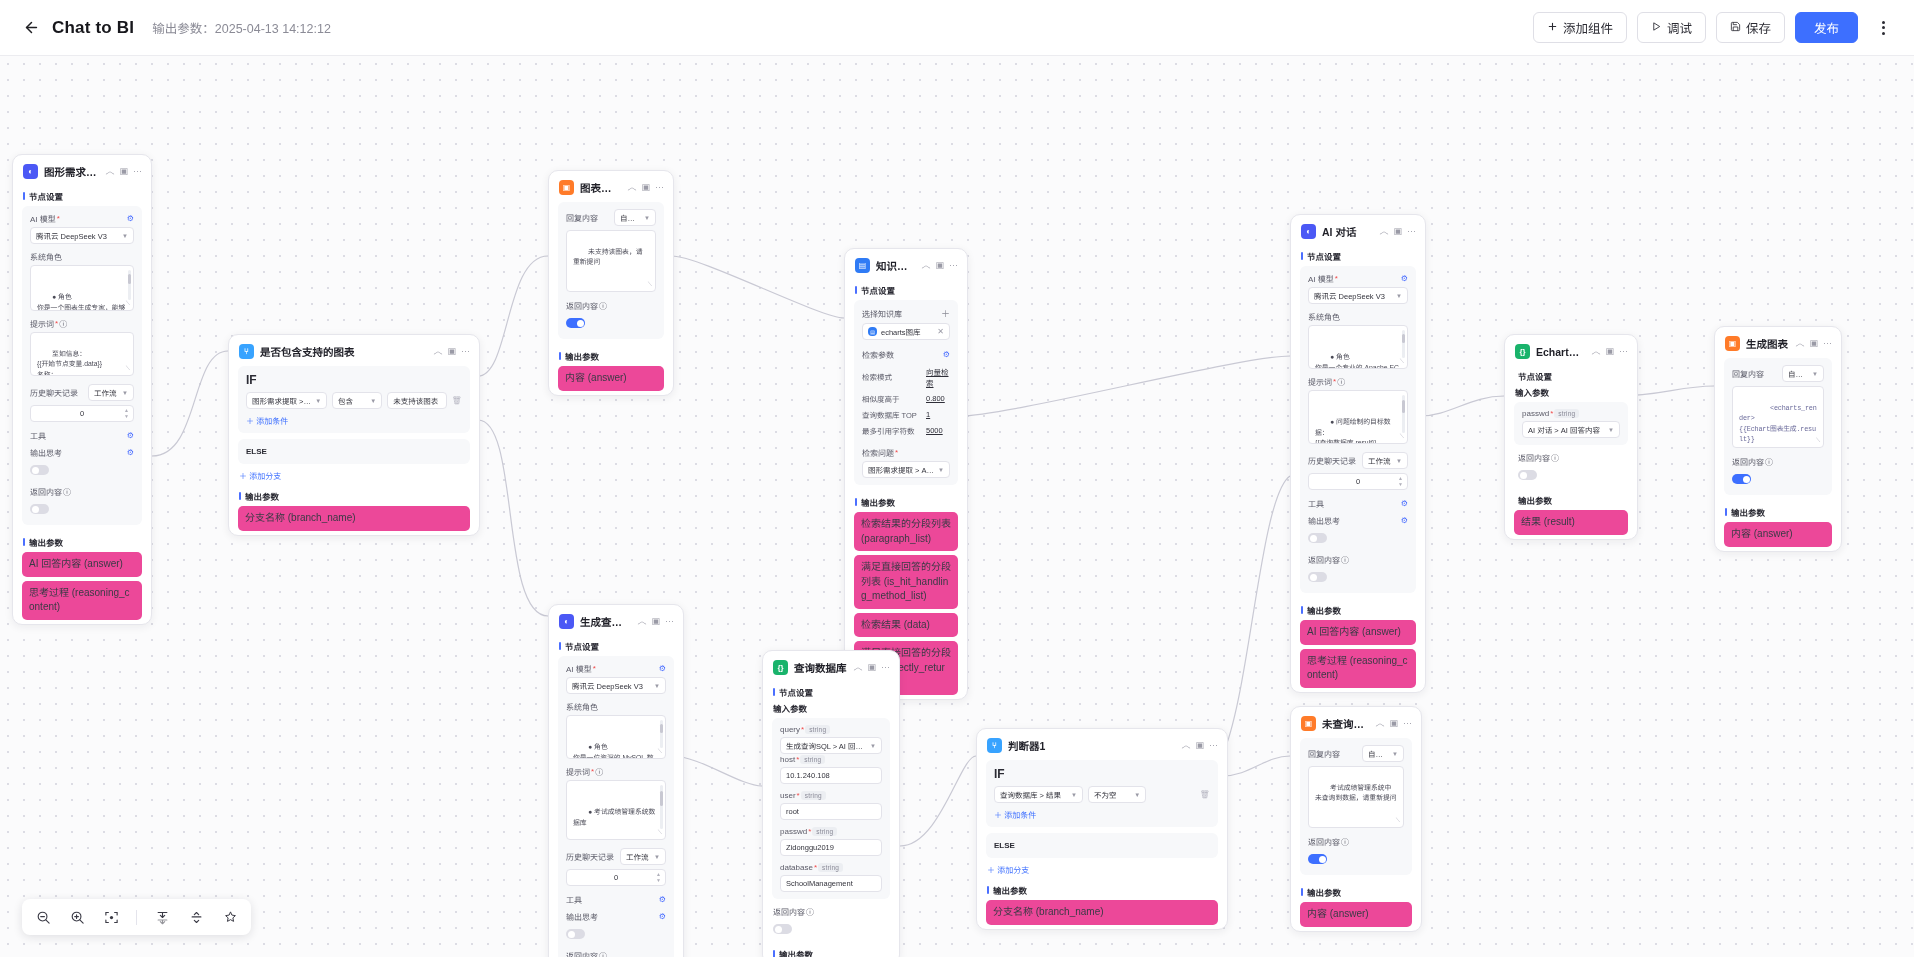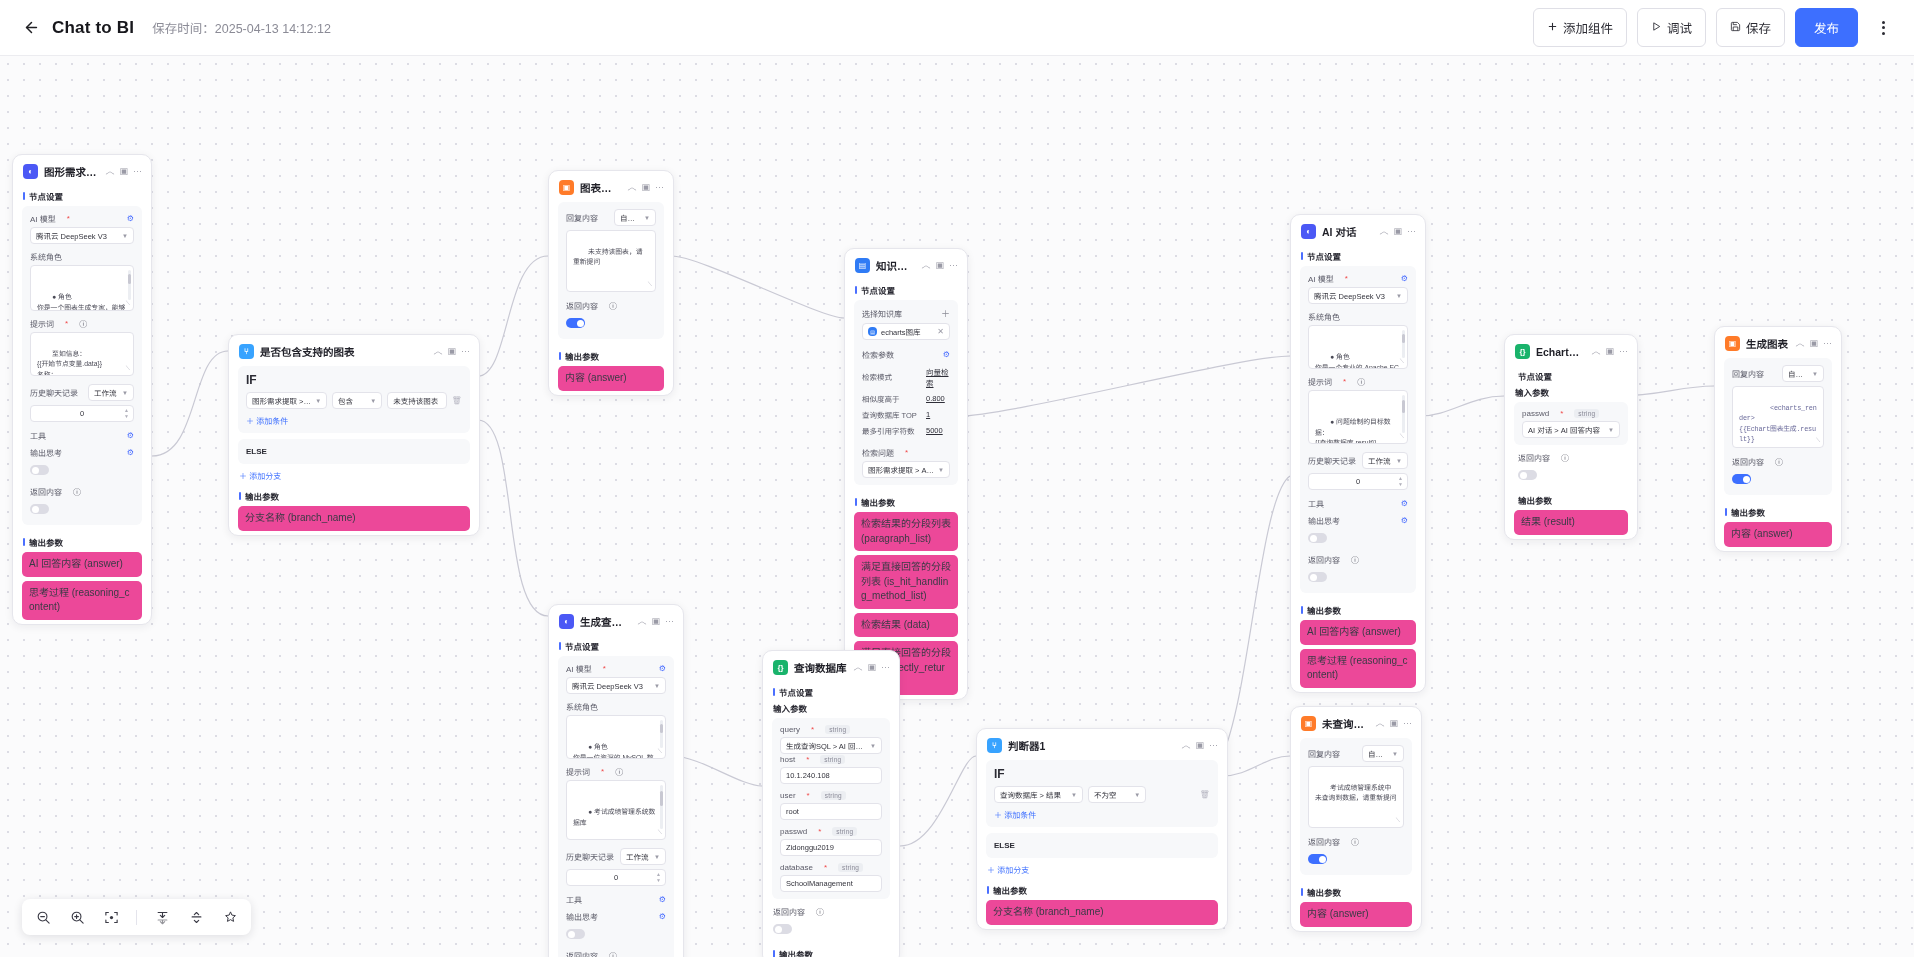--- a/index.html
+++ b/index.html
@@ -16,21 +16,21 @@
     display: flex; align-items: center; padding: 0 18px; z-index: 50;
   }
   .back-arrow {
     width: 26px; height: 26px; display: flex; align-items: center; justify-content: center;
     cursor: pointer; color: #1f1f23; margin-right: 8px;
   }
   .app-title { font-size: 17px; font-weight: 700; color: #17171c; letter-spacing: .2px; }
   .save-time { font-size: 12.5px; color: #8b8b96; margin-left: 18px; white-space: nowrap; }
   .topbar-right { margin-left: auto; display: flex; align-items: center; gap: 10px; }
   .tb-btn {
-    height: 39px; padding: 0 13px; border: 1px solid #dfdfe6; border-radius: 6px;
+    height: 31px; padding: 0 13px; border: 1px solid #dfdfe6; border-radius: 6px;
     background: #fff; font-size: 12.5px; color: #2b2b33; display: flex; align-items: center;
     gap: 5px; cursor: pointer; white-space: nowrap;
   }
   .tb-btn.primary { background: #3d6fff; border-color: #3d6fff; color: #fff; padding: 0 18px; }
   .tb-kebab {
     width: 26px; height: 28px; display: flex; flex-direction: column; align-items: center;
     justify-content: center; gap: 2.5px; cursor: pointer; margin-left: 2px;
   }
   .tb-kebab i { width: 3px; height: 3px; border-radius: 50%; background: #2b2b33; display: block; }
 
@@ -76,21 +76,21 @@
   .sec-label::before {
     content: ""; width: 2px; height: 8px; background: #4b6fff; border-radius: 1px; flex: none;
   }
   .sec-label.plain::before { display: none; }
 
   .panel {
     margin: 0 9px 7px 9px; background: #f7f8fa; border-radius: 6px; padding: 7px 8px;
   }
   .field-lbl {
     font-size: 8px; color: #5b5b68; margin-bottom: 3px; display: flex;
-    align-items: center; gap: 11px;
+    align-items: center; gap: 1px;
   }
   .req { color: #f04a4a; }
   .tag-type {
     background: #eceef2; color: #8a8a97; font-size: 6.5px; padding: 1px 4px;
     border-radius: 3px; letter-spacing: .2px;
   }
   .gear { margin-left: auto; color: #4b6fff; font-size: 8px; }
   .plusmini { margin-left: auto; color: #8b8b96; font-size: 9px; }
 
   .select, .inputbox {
@@ -187,21 +187,21 @@
 
 <div class="topbar">
   <div class="back-arrow">
     <svg width="17" height="17" viewBox="0 0 24 24" fill="none" stroke="currentColor" stroke-width="2.1" stroke-linecap="round" stroke-linejoin="round">
         <path d="M19 12H5"></path>
         <path d="M12 19l-7-7 7-7"></path>
       </svg>
   </div>
   <div class="app-title">Chat to BI</div>
   <div class="save-time">
-    <span>保存时间：</span><span>2025-04-13 14:12:12</span>
+    <span>输出参数：</span><span>2025-04-13 14:12:12</span>
   </div>
 
   <div class="topbar-right">
     <div class="tb-btn">
       <span>
         <svg width="11" height="11" viewBox="0 0 24 24" fill="none" stroke="currentColor" stroke-width="2.4" stroke-linecap="round">
             <path d="M12 5v14M5 12h14"></path>
           </svg>
       </span>
       <span>添加组件</span>

